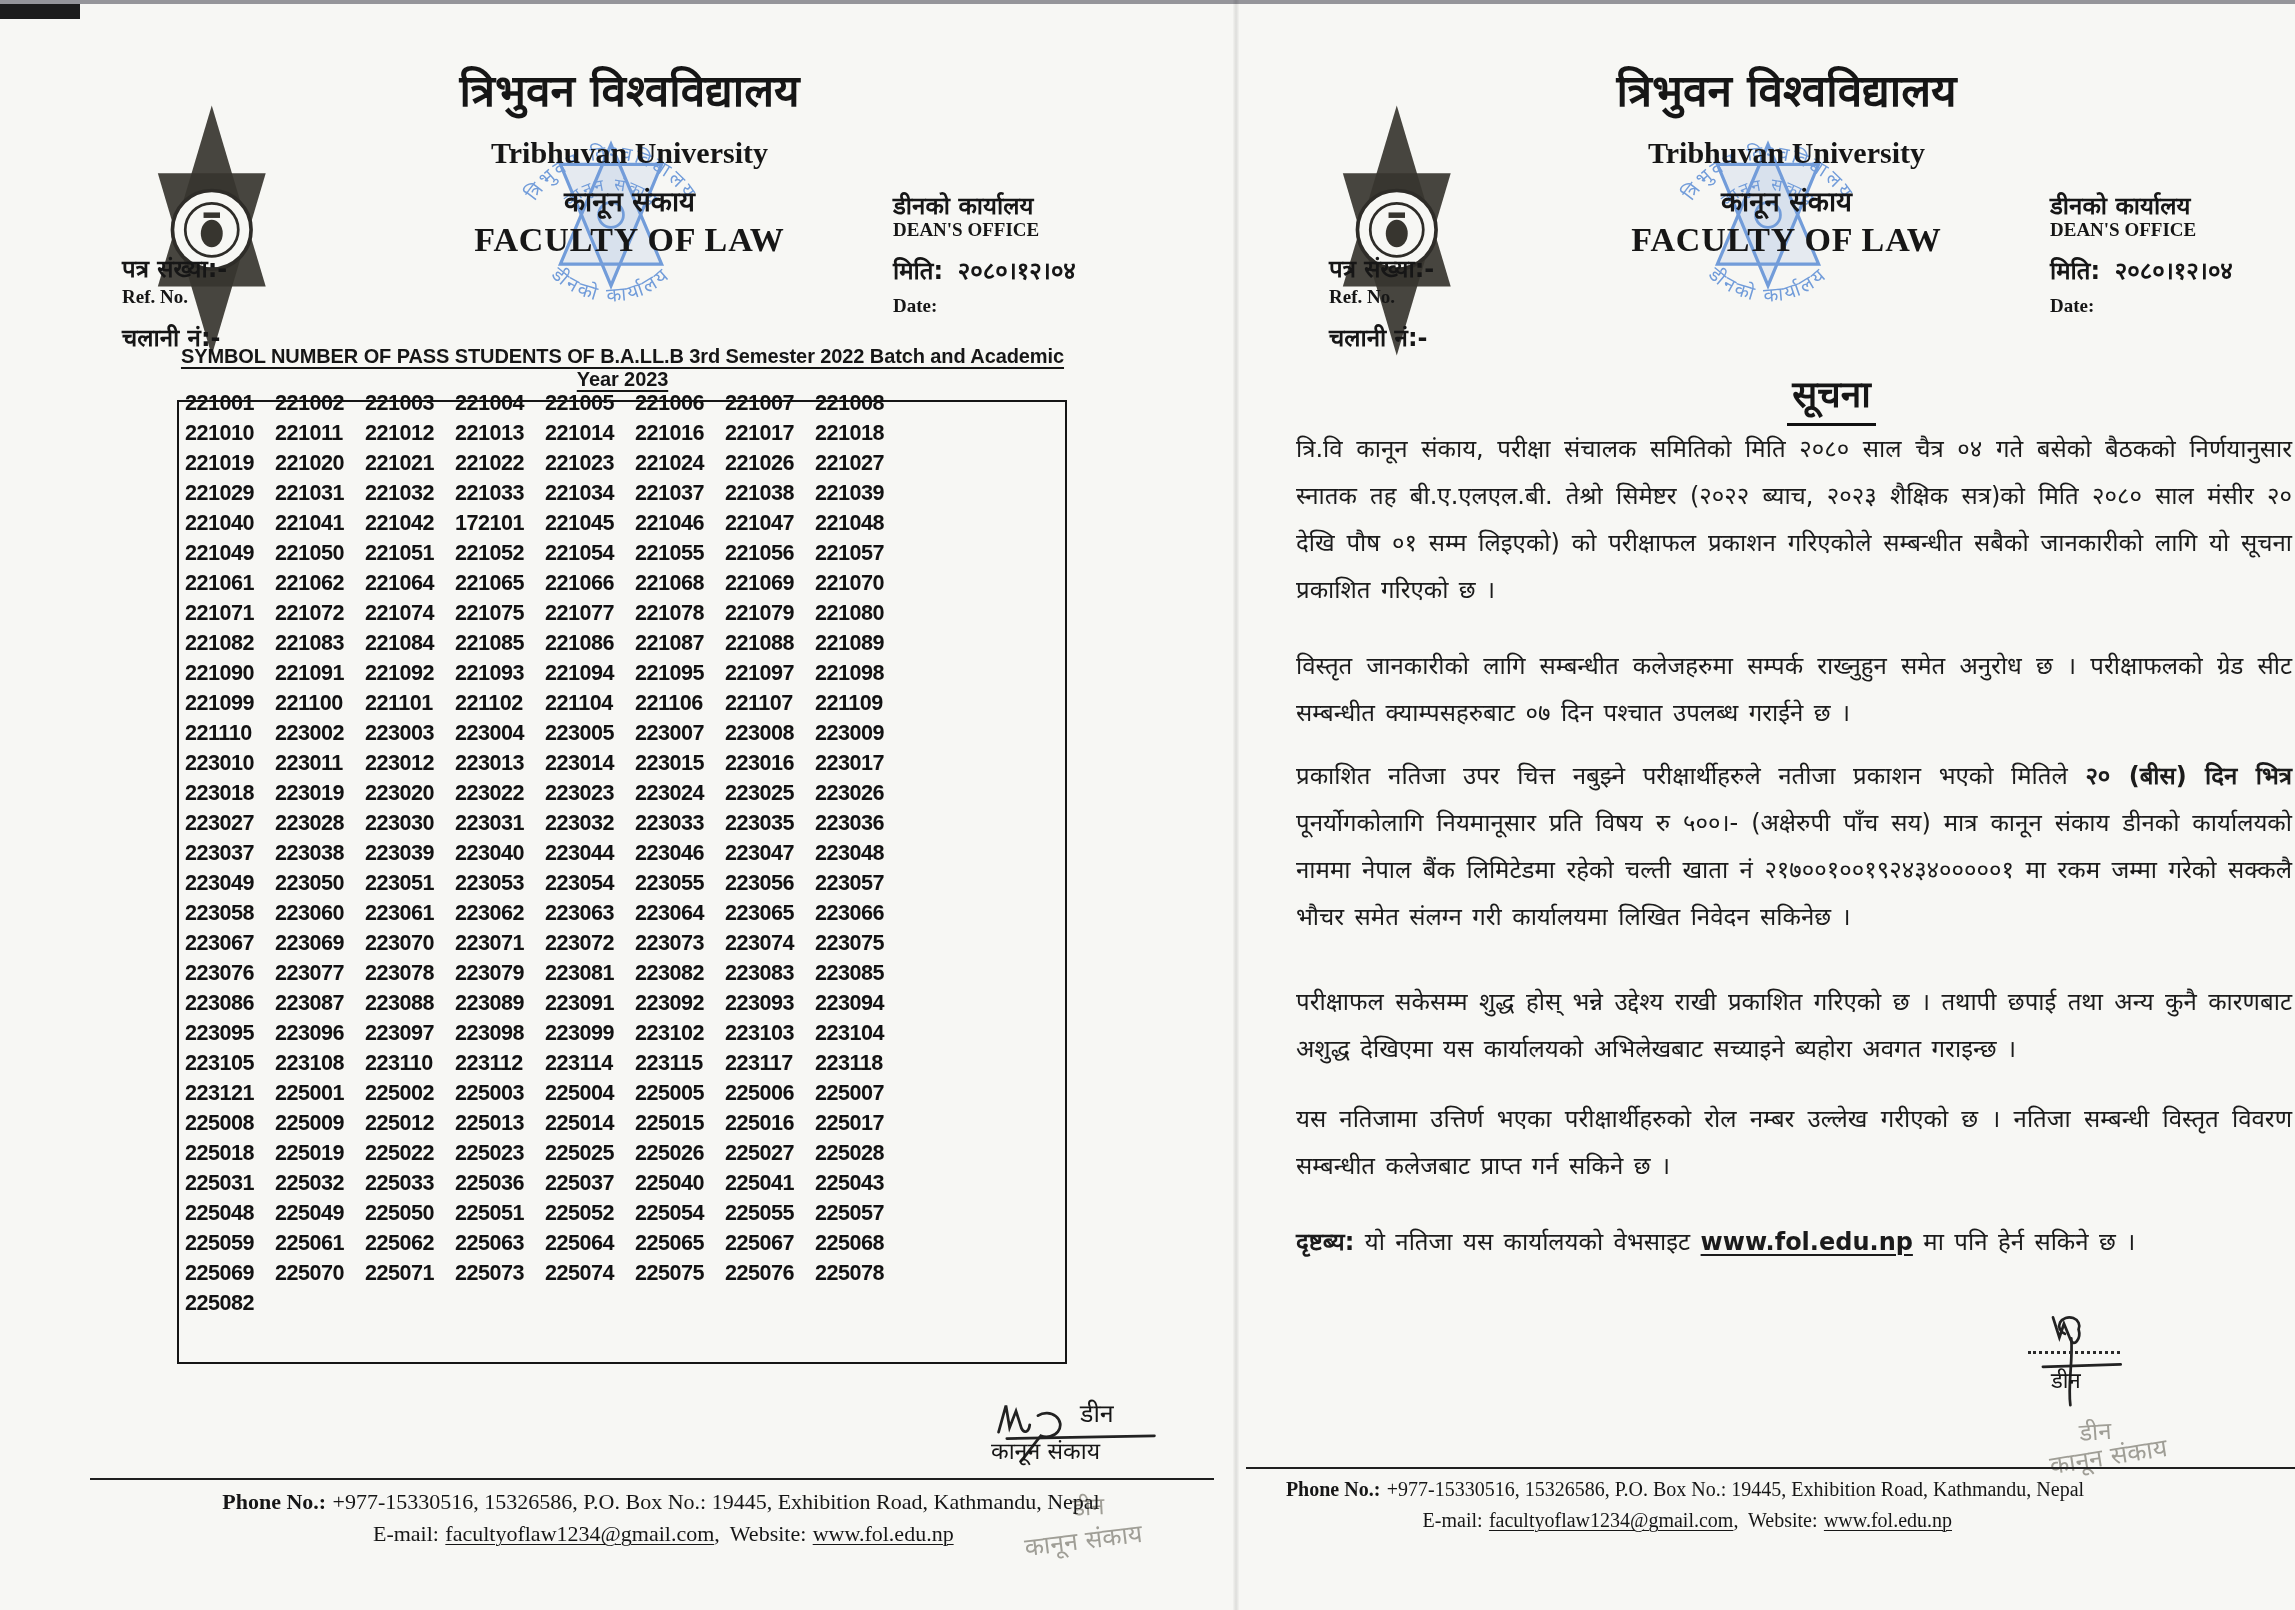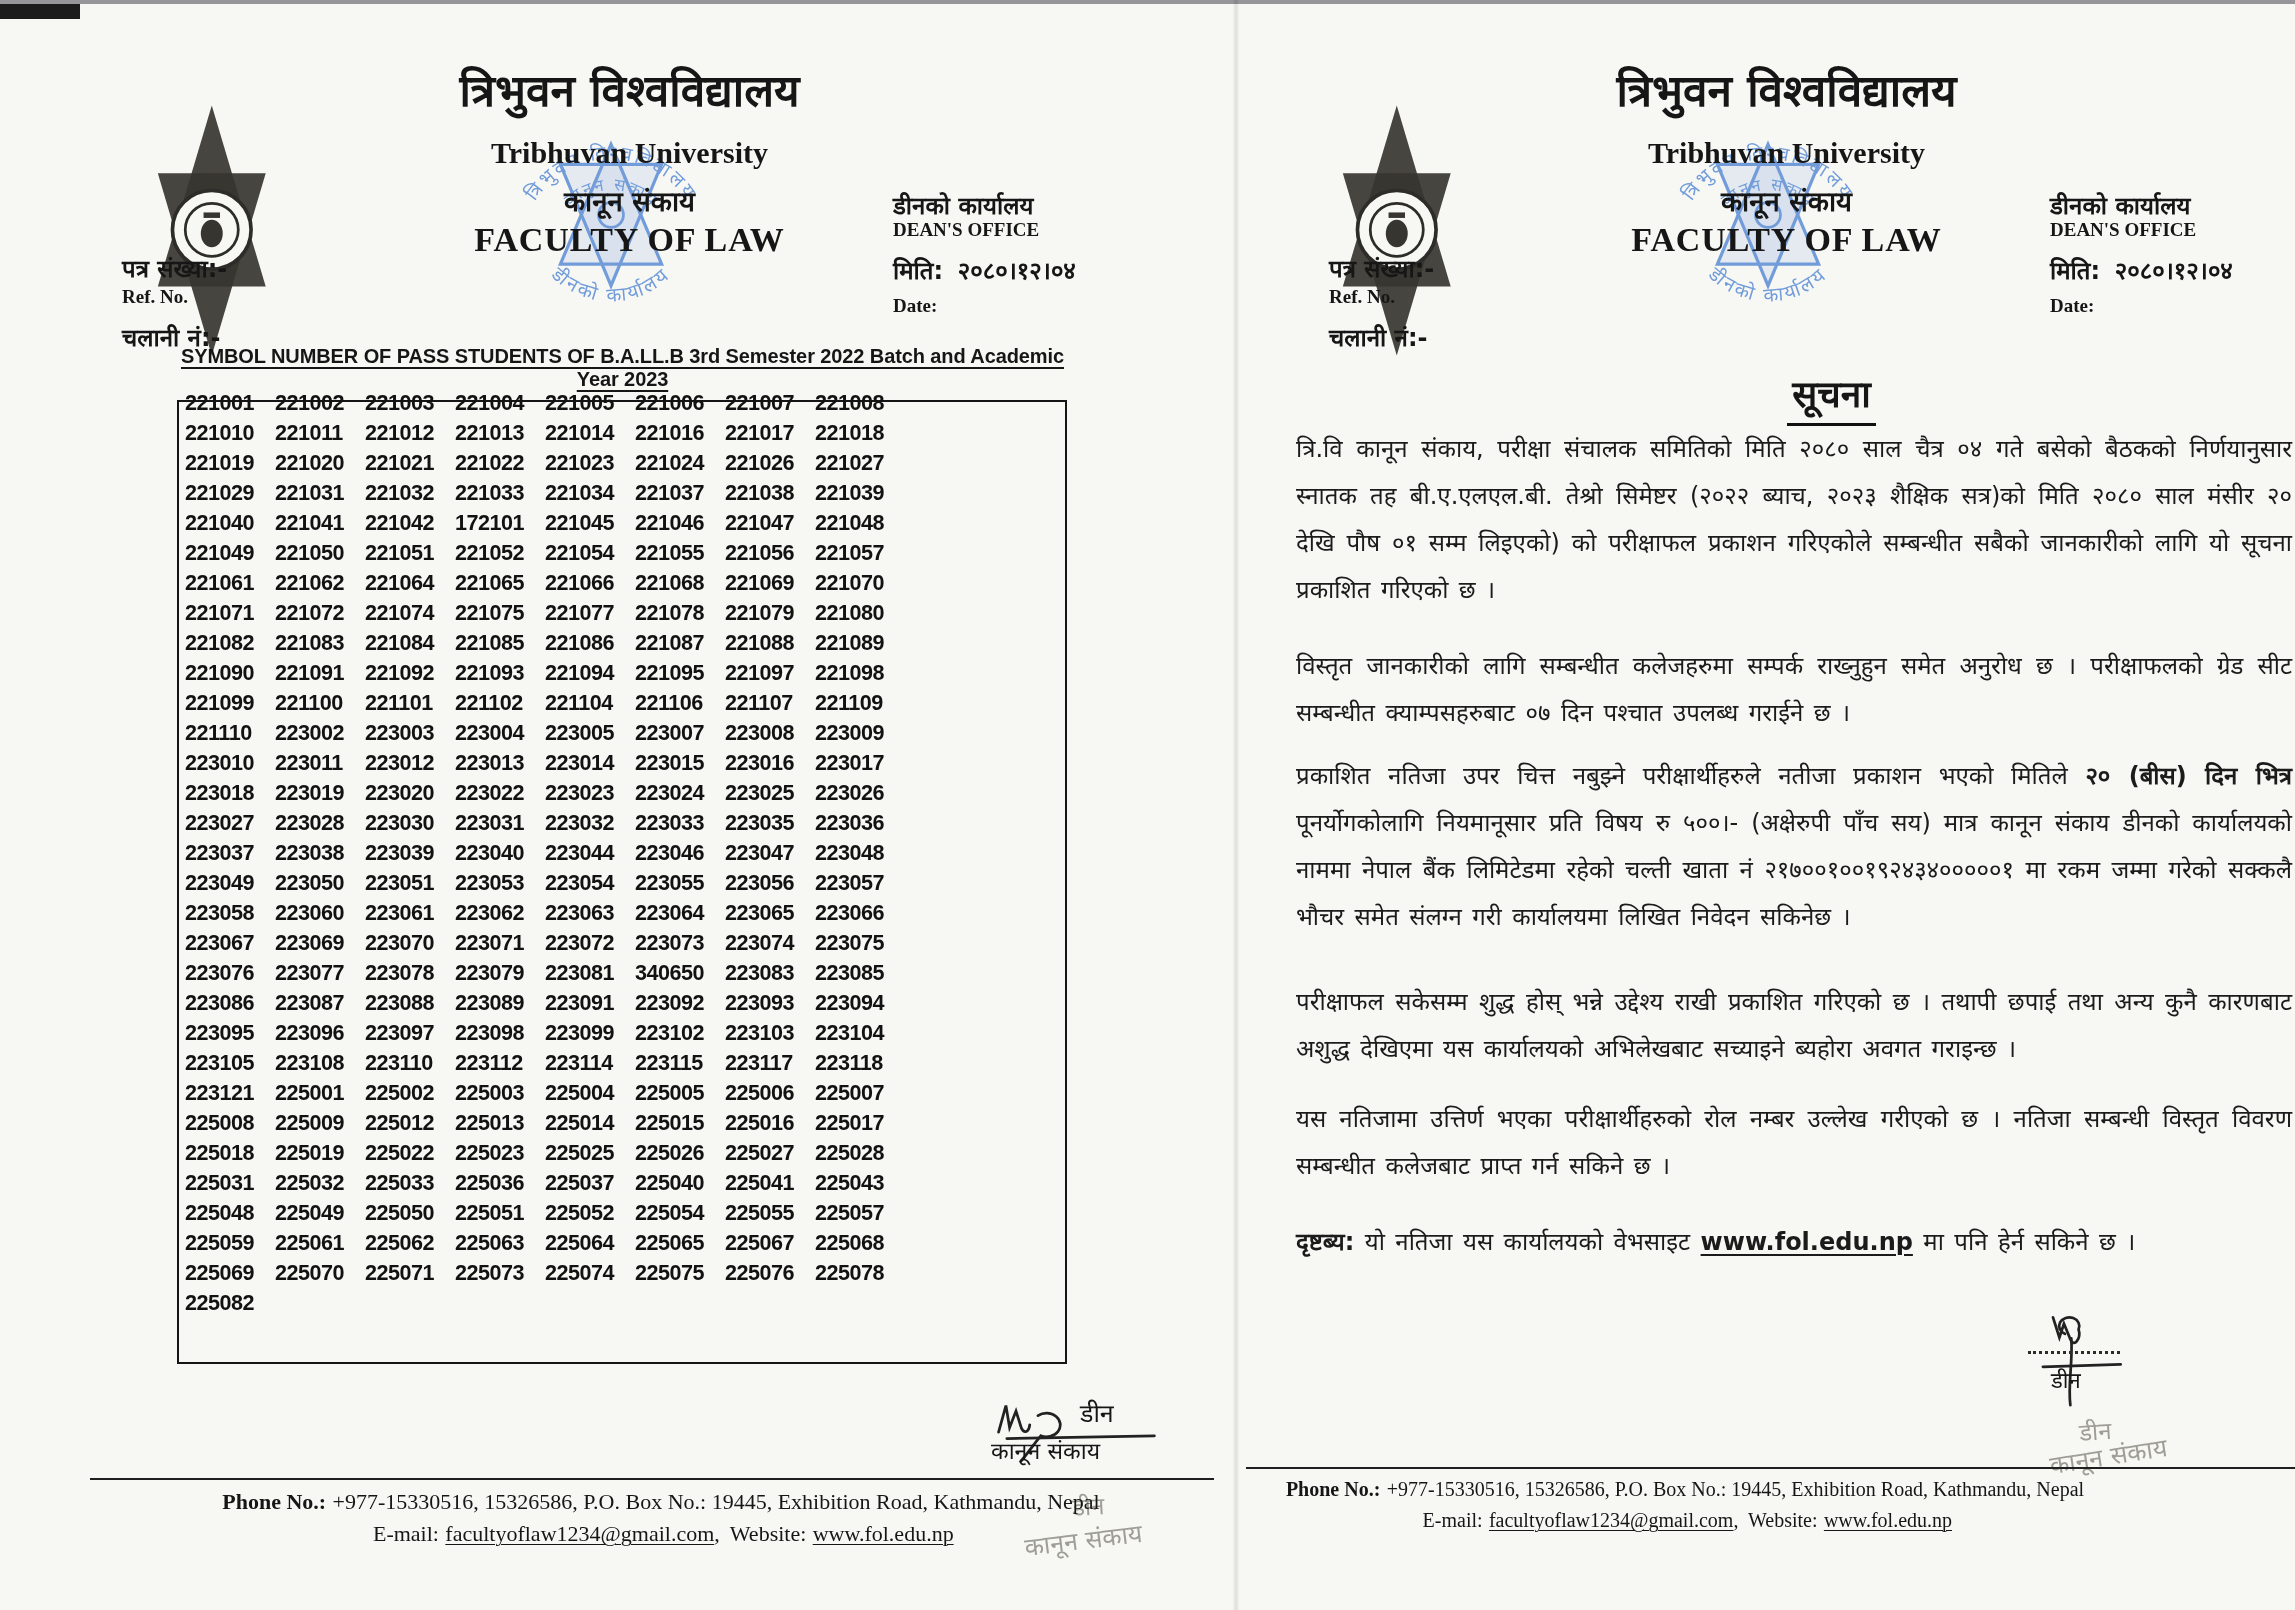--- a/index.html
+++ b/index.html
@@ -259,21 +259,21 @@
         <div class="cell">223071</div>
         <div class="cell">223072</div>
         <div class="cell">223073</div>
         <div class="cell">223074</div>
         <div class="cell">223075</div>
         <div class="cell">223076</div>
         <div class="cell">223077</div>
         <div class="cell">223078</div>
         <div class="cell">223079</div>
         <div class="cell">223081</div>
-        <div class="cell">340650</div>
+        <div class="cell">223082</div>
         <div class="cell">223083</div>
         <div class="cell">223085</div>
         <div class="cell">223086</div>
         <div class="cell">223087</div>
         <div class="cell">223088</div>
         <div class="cell">223089</div>
         <div class="cell">223091</div>
         <div class="cell">223092</div>
         <div class="cell">223093</div>
         <div class="cell">223094</div>

